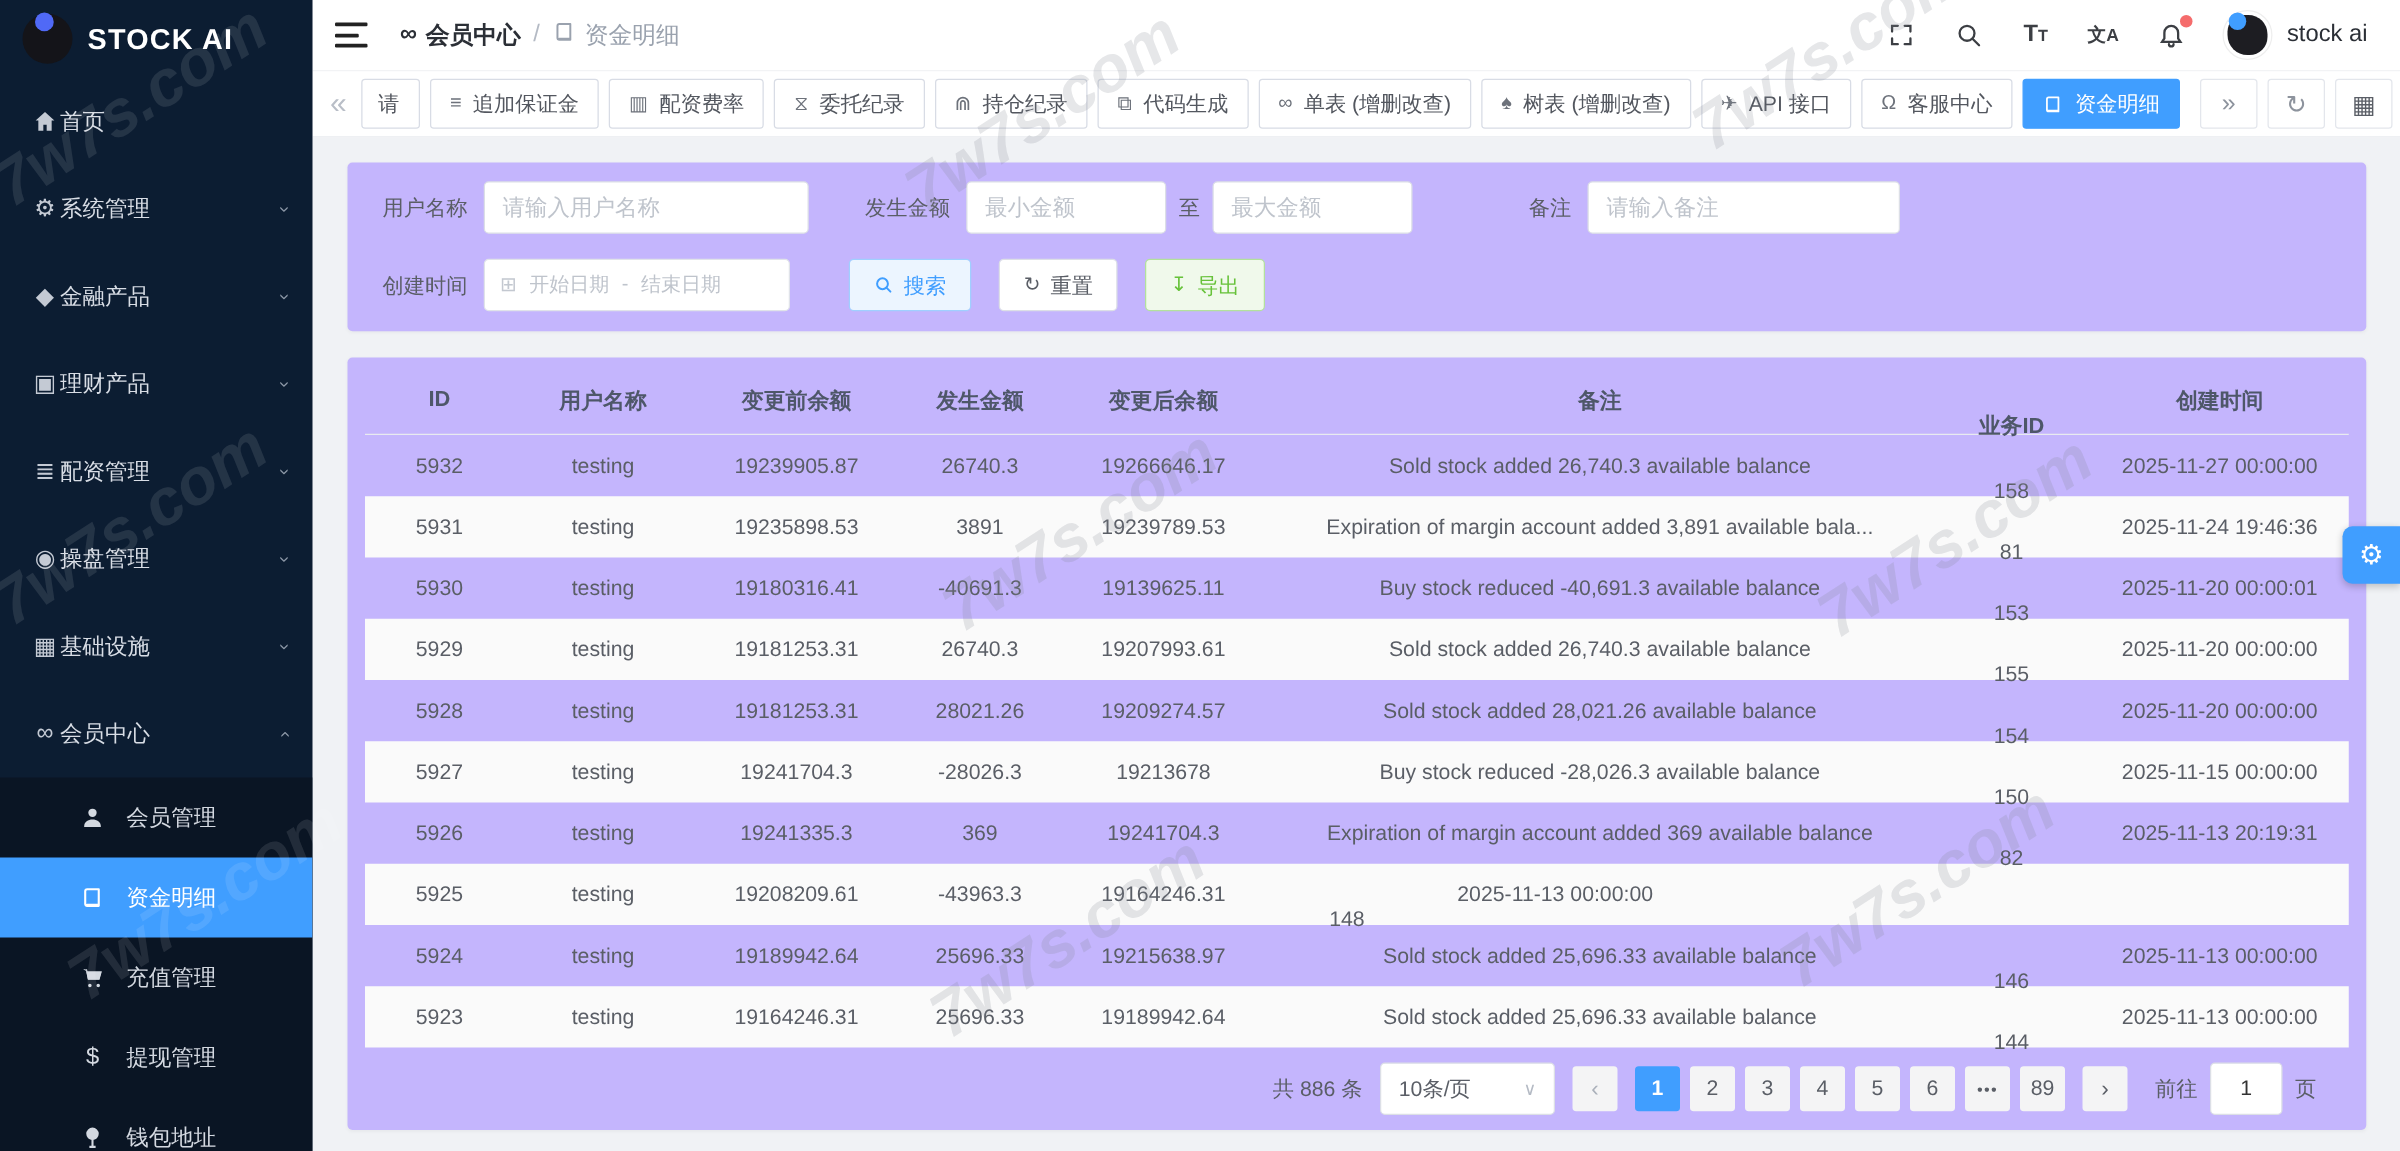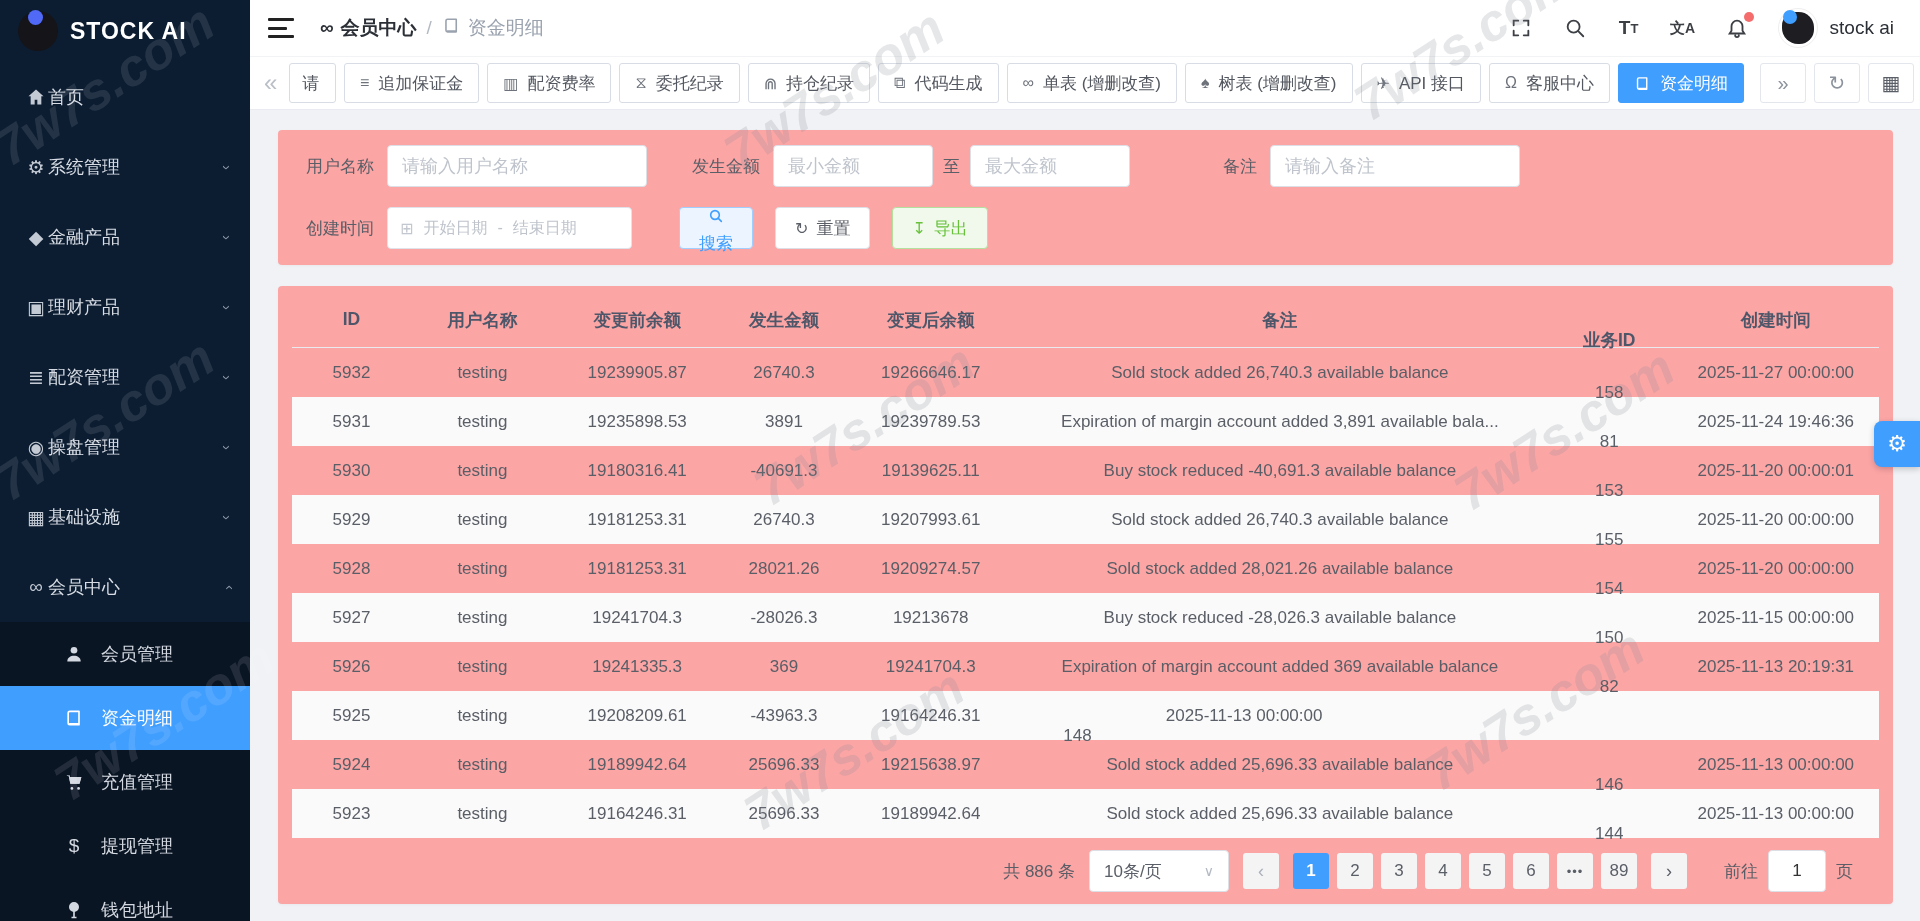--- a/index.html
+++ b/index.html
@@ -55,21 +55,21 @@
   .tab-chip .tc-icon { font-size:16px; color:#6d727b; display:inline-flex; }
   .tab-chip .tc-icon svg { width:17px; height:17px; fill:currentColor; }
   .tab-chip.active { background:#409eff; border-color:#409eff; color:#fff; }
   .tab-chip.active .tc-icon { color:#fff; }
   .tab-chip.overflow-cut { width:52px; overflow:hidden; padding:0 12px; }
   .tab-tools { margin-left:auto; display:flex; align-items:center; }
   .tool-btn { width:46px; height:40px; border:1px solid #e3e6ec; border-radius:3px; margin-left:8px; display:inline-flex; align-items:center; justify-content:center; color:#8d939d; font-size:20px; background:#fff; cursor:pointer; }
 
   
   .content { flex:1; padding:20px 27px 0 28px; overflow:hidden; position:relative; }
-  .card { background:#fca5a5; border-radius:4px; box-shadow:0 1px 3px rgba(0,0,0,0.04); }
+  .card { background:#c4b5fd; border-radius:4px; box-shadow:0 1px 3px rgba(0,0,0,0.04); }
 
   .filter-card { padding:15px 28px 16px; }
   .f-row { display:flex; align-items:center; height:42px; }
   .f-row + .f-row { margin-top:20px; }
   .f-label { font-size:17px; color:#5a5e66; margin-right:13px; white-space:nowrap; }
   .f-input { height:42px; border:1px solid #dcdfe6; border-radius:4px; padding:0 14px; font-size:18px; color:#333; font-family:inherit; outline:none; background:#fff; }
   .f-input::placeholder { color:#bfc4cc; }
   .in-user { width:260px; }
   .in-amt { width:160px; }
   .in-remark { width:250px; }
@@ -97,21 +97,21 @@
   
   .pagination { height:66px; display:flex; align-items:center; justify-content:flex-end; gap:14px; padding-right:26px; font-size:17px; color:#5a5e66; }
   .pg-select { width:140px; height:42px; border:1px solid #dcdfe6; border-radius:4px; display:flex; align-items:center; justify-content:space-between; padding:0 14px; cursor:pointer; color:#5a5e66; background:#fff; }
   .pg-select .sel-arrow { color:#b4bac4; font-size:14px; }
   .pg-btn { min-width:36px; height:36px; border-radius:3px; background:#f4f4f5; color:#5a5e66; display:inline-flex; align-items:center; justify-content:center; font-size:17px; cursor:pointer; padding:0 6px; }
   .pg-btn.active { background:#409eff; color:#fff; font-weight:bold; }
   .pg-btn.nav { background:#f4f4f5; color:#aab0ba; font-size:18px; }
   .pg-btn.nav.enabled { color:#5a5e66; }
   .pg-btn.dots { background:#f4f4f5; letter-spacing:1px; font-size:13px; }
   .pg-pages { display:flex; align-items:center; gap:8px; }
-  .goto-wrap { display:flex; align-items:center; gap:10px; margin-left:23px; }
+  .goto-wrap { display:flex; align-items:center; gap:10px; margin-left:8px; }
   .goto-input { width:58px; height:42px; border:1px solid #dcdfe6; border-radius:4px; text-align:center; font-size:17px; color:#333; outline:none; font-family:inherit; }
 
   
   .fab-settings { position:absolute; right:0; top:421px; width:46px; height:46px; background:#409eff; color:#fff; border-radius:8px 0 0 8px; display:flex; align-items:center; justify-content:center; font-size:22px; cursor:pointer; z-index:5; box-shadow:0 2px 6px rgba(0,0,0,.2); }
 
   
   .watermarks { position:absolute; inset:0; pointer-events:none; z-index:4; overflow:hidden; }
   .wm { position:absolute; font-size:52px; font-weight:bold; font-style:italic; color:rgba(130,135,145,0.20); transform:rotate(-33deg); white-space:nowrap; }
   .wm.on-dark { color:rgba(255,255,255,0.10); }
 </style>
@@ -340,21 +340,21 @@
         </div>
         <div class="f-row">
           <span class="f-label">创建时间</span>
           <span class="date-range">
             <span class="dr-icon">⊞</span>
             <span>开始日期</span>
             <span>-</span>
             <span>结束日期</span>
           </span>
           <span class="gap-c"></span>
-          <button class="btn btn-search" style="margin-left:0;flex-direction:column;">
+          <button class="btn btn-search" style="margin-left:0;">
             <span class="b-icon">
                 <svg viewBox="0 0 24 24" stroke-linecap="round">
                   <circle cx="10.5" cy="10.5" r="6.5"></circle>
                   <path d="M15.5 15.5L20 20"></path>
                 </svg>
               </span>
             <span>搜索</span>
           </button>
           <button class="btn btn-reset">
             <span class="b-icon">↻</span>

